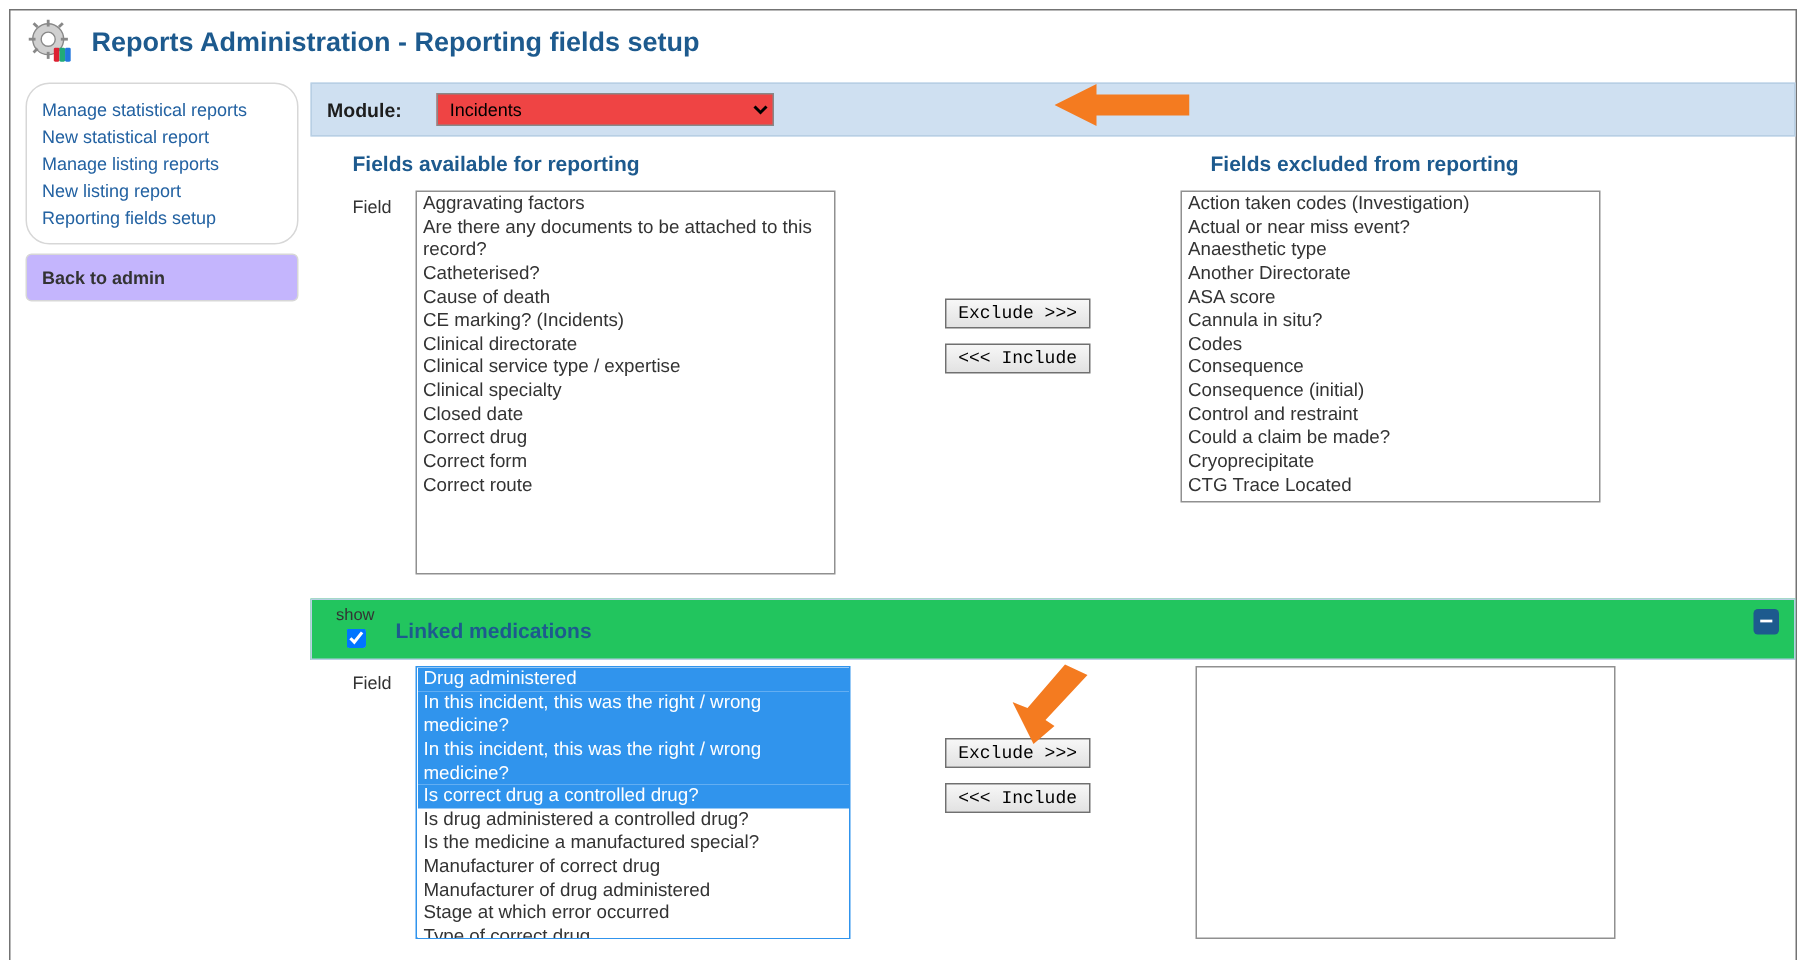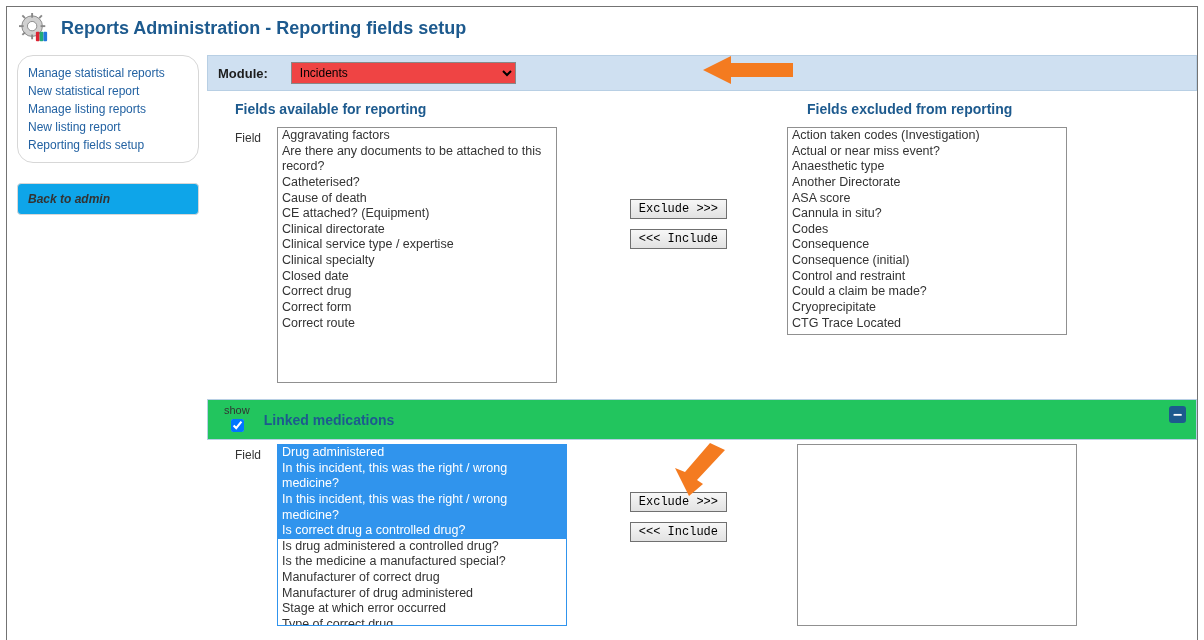--- a/index.html
+++ b/index.html
@@ -44,27 +44,26 @@
     display: block;
     color: #2362a2;
     text-decoration: none;
     font-size: 12px;
     padding: 2px 0;
     cursor: pointer;
   }
   .sidebar-back {
     border: 1px solid #d7d7d7;
     border-radius: 4px;
-    background: #0ea5e9;
+    background: #c4b5fd;
     padding: 8px 10px;
-    margin-top: 20px;
+    margin-top: 6px;
     font-weight: bold;
     color: #333;
     font-size: 12px;
-    font-style: italic;
   }
   .main-area {
     flex: 1;
     min-width: 0;
   }
   .module-bar {
     background: #cfe0f1;
     border: 1px solid #b8cfe4;
     padding: 6px 10px;
     display: flex;
@@ -241,21 +240,21 @@
         </div>
       </div>
 
       <div class="fields-row">
         <div class="field-label">Field</div>
         <div class="listbox" style="width:280px;height:256px;" id="avail-list">
             <div class="item">Aggravating factors</div>
             <div class="item">Are there any documents to be attached to this record?</div>
             <div class="item">Catheterised?</div>
             <div class="item">Cause of death</div>
-            <div class="item">CE attached? (Equipment)</div>
+            <div class="item">CE marking? (Incidents)</div>
             <div class="item">Clinical directorate</div>
             <div class="item">Clinical service type / expertise</div>
             <div class="item">Clinical specialty</div>
             <div class="item">Closed date</div>
             <div class="item">Correct drug</div>
             <div class="item">Correct form</div>
             <div class="item">Correct route</div>
           </div>
 
         <div class="btn-col" style="width:170px; padding-top:72px;">

